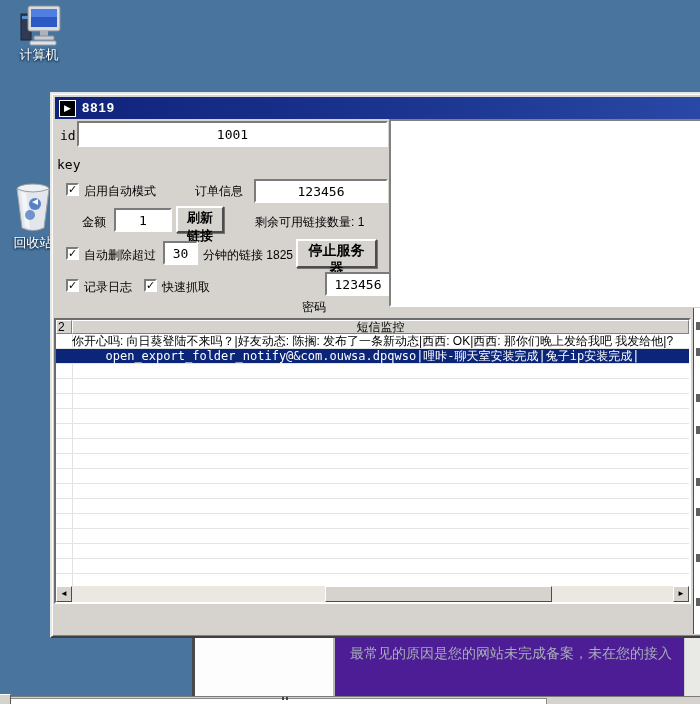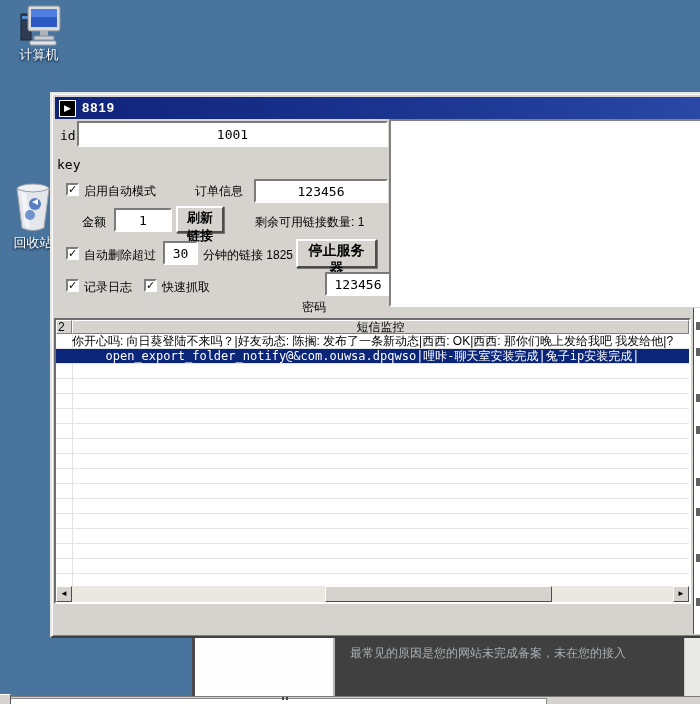--- a/index.html
+++ b/index.html
@@ -68,22 +68,22 @@
     border-top:1px solid #fff;border-left:1px solid #fff;
     border-bottom:1px solid #4d4d4d;border-right:1px solid #4d4d4d;}
 
   .edge-strip{left:641px;top:214px;width:19px;height:326px;background:#fff;
     border-left:1px solid #4d4d4d;}
   .edge-mark{position:absolute;left:2px;width:7px;height:8px;background:#3a3a3a;opacity:.8;}
 
   
   .page-white{left:192px;top:634px;width:141px;height:62px;background:#FDFDFD;
     border-left:3px solid #4a4a4a;}
-  .page-text{left:333px;top:634px;width:351px;height:62px;background:#404040;
-    border-left:2px solid #B8B8B4;color:#A7AEB5;font-size:12px;}
+  .page-text{left:333px;top:634px;width:351px;height:62px;background:#4c1d95;
+    border-left:2px solid #B8B8B4;color:#A7AEB5;font-size:14px;}
   .page-scroll{left:684px;top:634px;width:16px;height:62px;background:#E9E9E6;border-left:1px solid #CFCFCC;}
   .bottom-bar{left:0;top:696px;width:700px;height:8px;background:#D6D3CE;border-top:1px solid #7a7a7a;}
   .bottom-field{left:10px;top:698px;width:535px;height:6px;background:#fff;border:1px solid #8a8a8a;}
   .bottom-dots{left:282px;top:697px;width:8px;height:3px;
     background:repeating-linear-gradient(90deg,#444 0 2px,transparent 2px 4px);}
   .corner-box{left:0;top:694px;width:10px;height:10px;background:#D6D3CE;
     border-top:1px solid #fff;border-right:1px solid #555;}
 </style>
 </head>
 <body>

